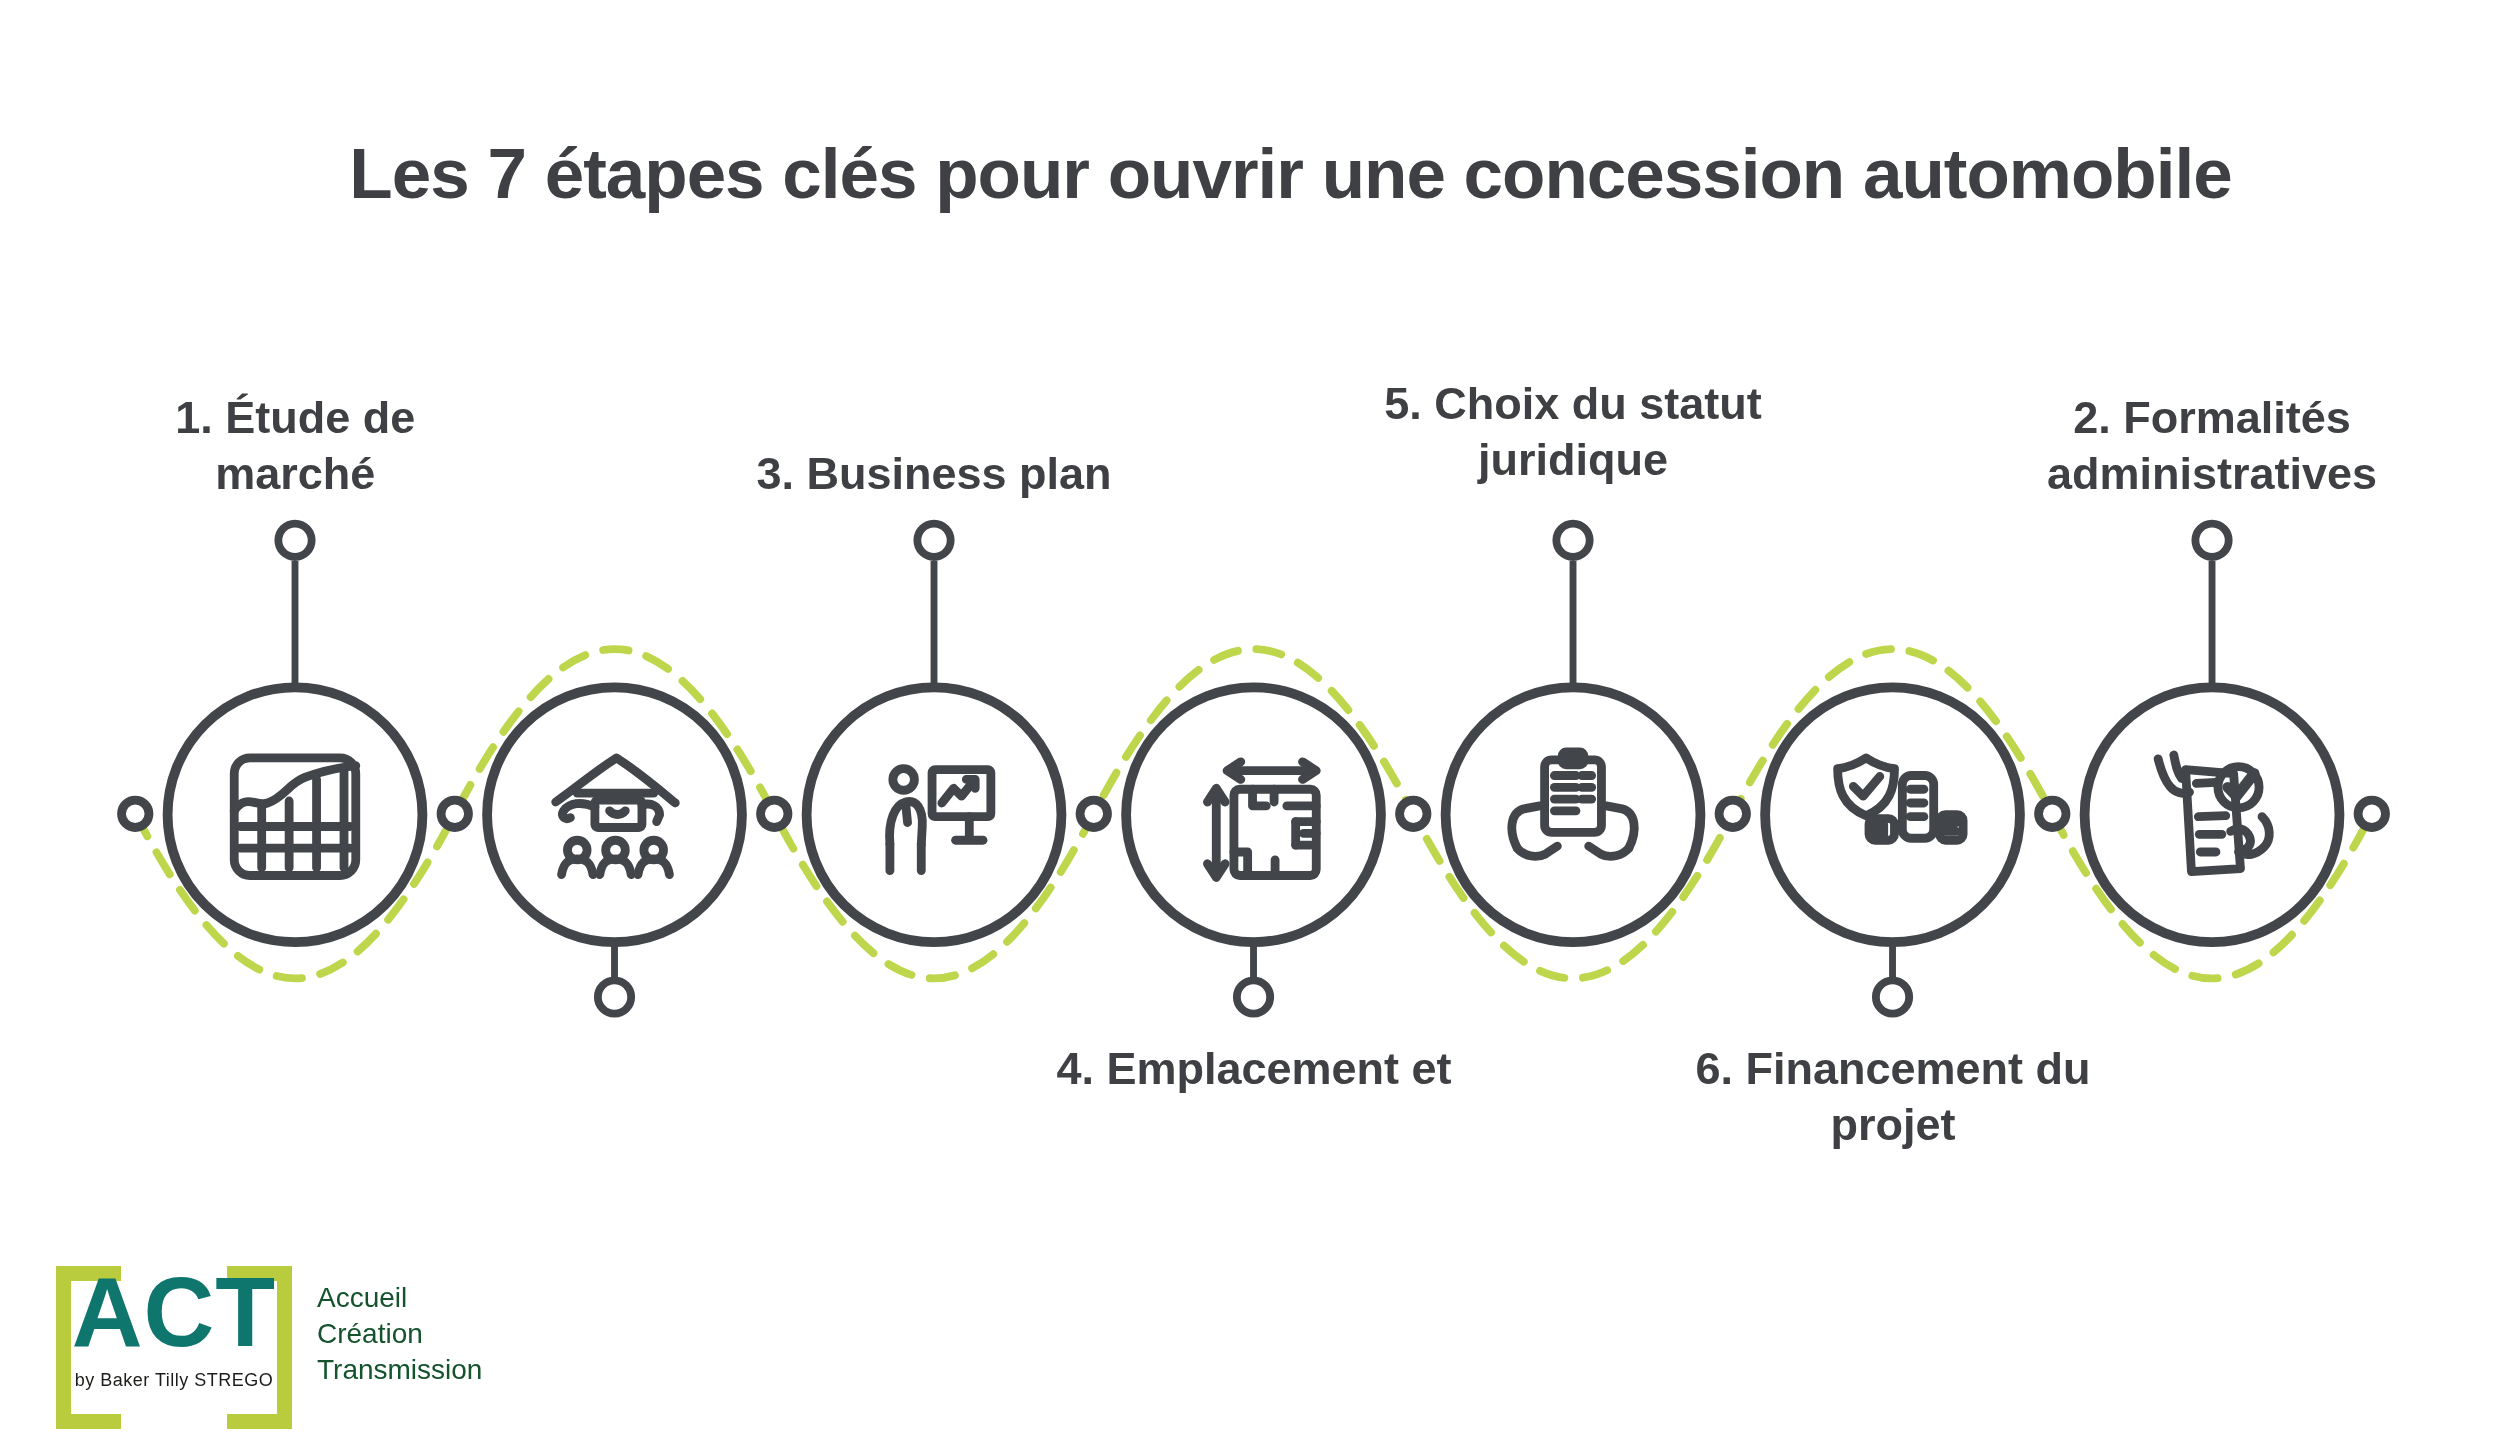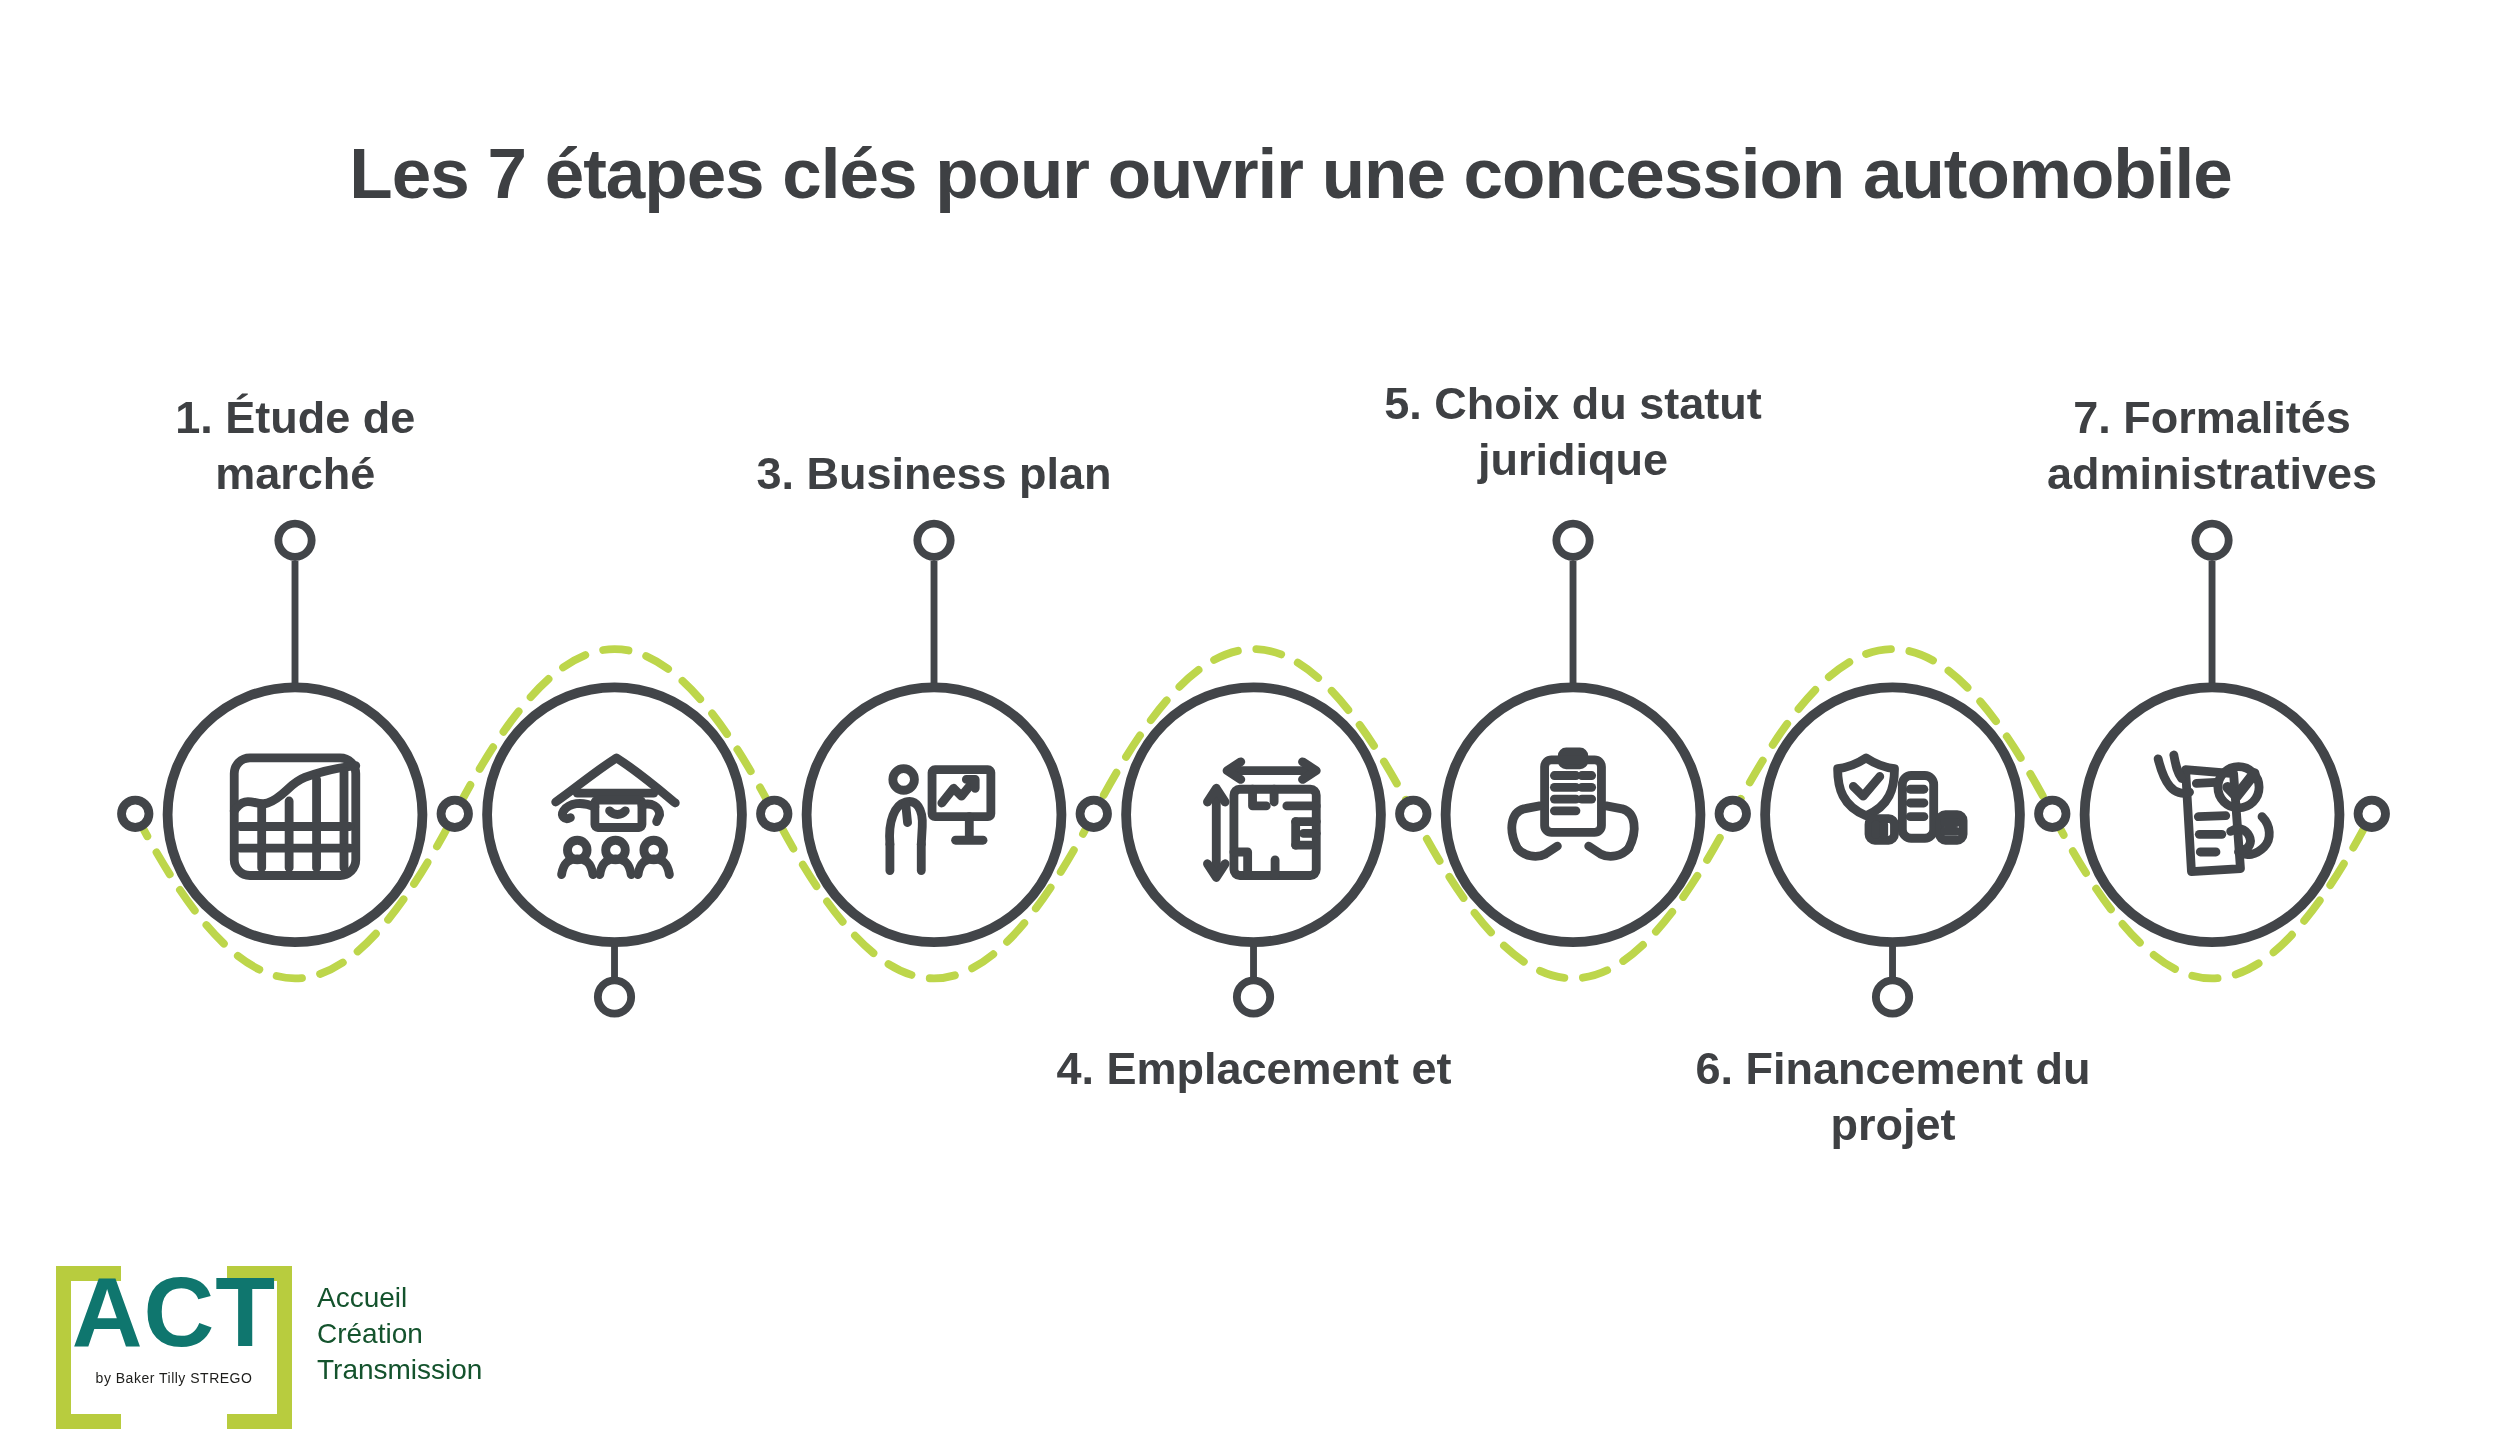--- a/index.html
+++ b/index.html
@@ -23,21 +23,21 @@
     position:absolute;width:608px;text-align:center;
     font-size:45px;line-height:56px;font-weight:700;color:#3e4043;
   }
   .logo{position:absolute;left:56px;top:1266px;width:236px;height:163px;}
   .bracket{position:absolute;top:0;bottom:0;width:65px;box-sizing:border-box;}
   .bracket.left{left:0;border-left:15.7px solid #b8cc3e;border-top:15.7px solid #b8cc3e;border-bottom:15.7px solid #b8cc3e;}
   .bracket.right{right:0;border-right:15.7px solid #b8cc3e;border-top:15.7px solid #b8cc3e;border-bottom:15.7px solid #b8cc3e;}
   .act{position:absolute;left:0;right:0;top:1px;text-align:center;
        font-size:98px;line-height:90px;font-weight:700;color:#0f766e;letter-spacing:1px;}
   .byline{position:absolute;left:0;right:0;top:104px;text-align:center;
-       font-size:14px;color:#1d1d1b;letter-spacing:0.5px;}
+       font-size:18px;color:#1d1d1b;letter-spacing:0.5px;}
   .tagline{position:absolute;left:317px;top:1280px;font-size:28px;line-height:36px;color:#14532d;}
 </style>
 </head>
 <body>
 
 <div class="canvas">
 
   <div class="title">Les 7 étapes clés pour ouvrir une concession automobile</div>
 
   <svg class="diagram-svg" viewBox="0 0 2560 1485">
@@ -213,21 +213,21 @@
   <div class="step-label" style="left:950px;top:1041px">
     <span>4. Emplacement et</span><br>
   </div>
   <div class="step-label" style="left:1269px;top:376px">
     <span>5. Choix du statut</span><br><span>juridique</span>
   </div>
   <div class="step-label" style="left:1589px;top:1041px">
     <span>6. Financement du</span><br><span>projet</span>
   </div>
   <div class="step-label" style="left:1908px;top:390px">
-    <span>7. Formalités</span><br><span>administratives</span>
+    <span>2. Formalités</span><br><span>administratives</span>
   </div>
 
   <div class="logo">
     <div class="bracket left"></div>
     <div class="bracket right"></div>
     <div class="act">ACT</div>
     <div class="byline">by Baker Tilly STREGO</div>
   </div>
   <div class="tagline">
     <div>Accueil</div>

